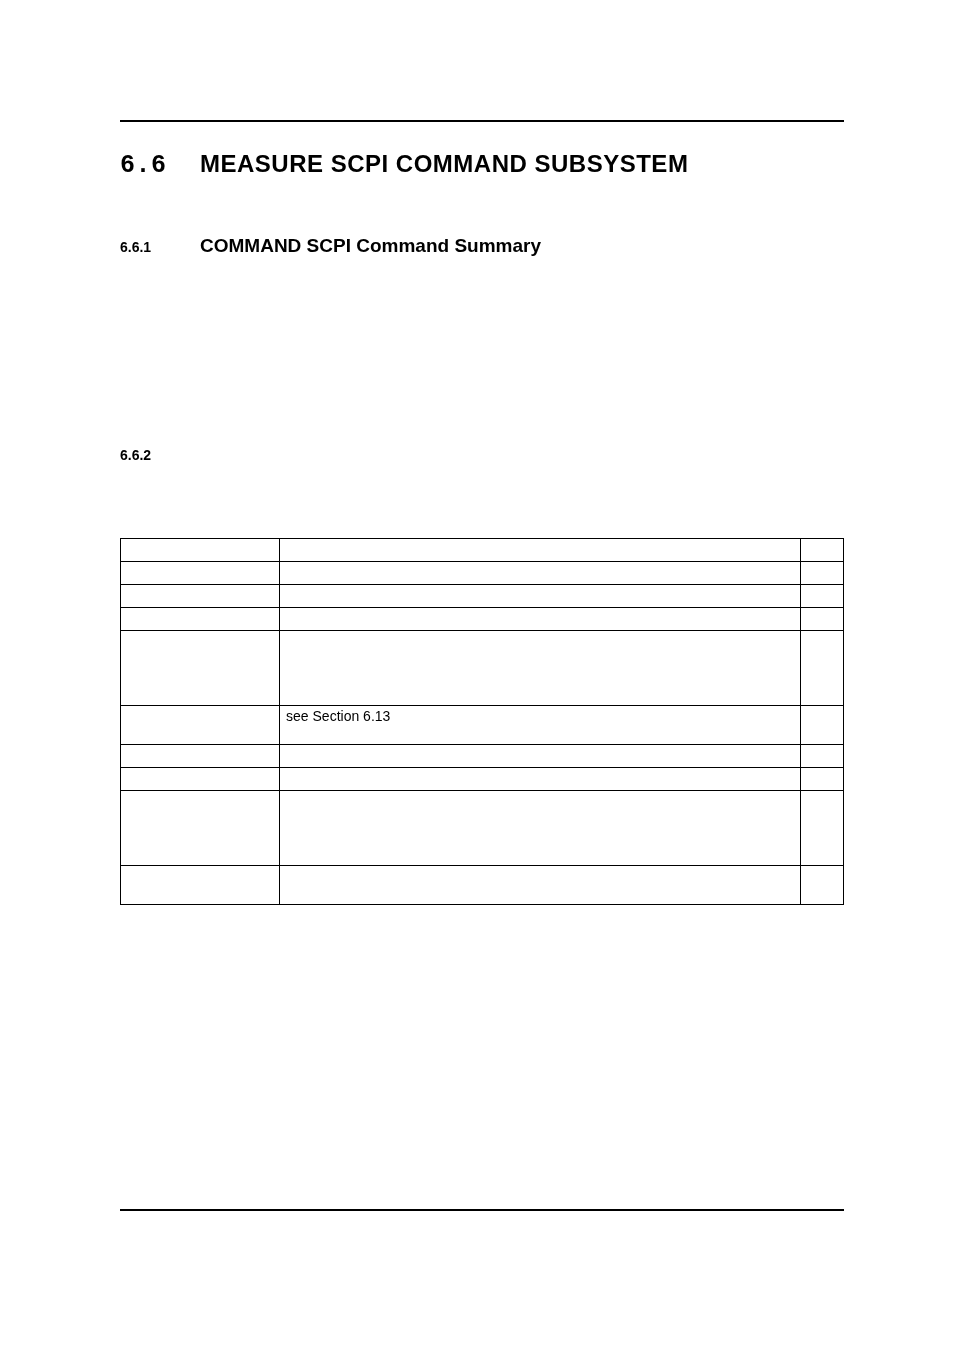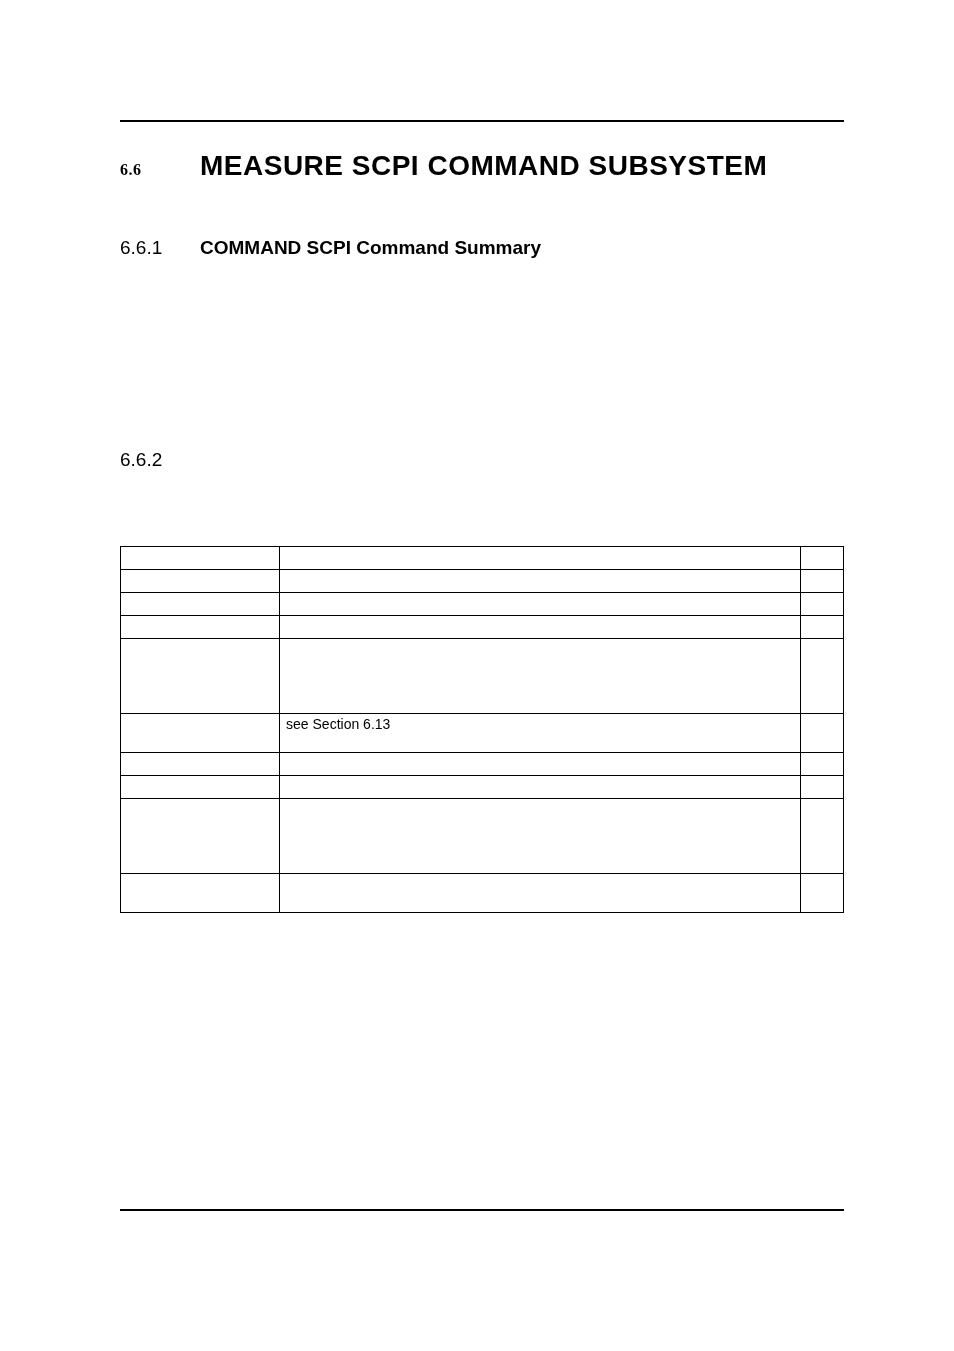--- a/index.html
+++ b/index.html
@@ -19,45 +19,45 @@
   .top-rule {
     border-top: 2px solid #000;
     margin-bottom: 28px;
   }
   .h1-row {
     display: flex;
     align-items: baseline;
     margin-bottom: 55px;
   }
   .h1-num {
-    font-family: Liberation Serif, serif;
+    font-family: Liberation Mono, monospace;
     font-weight: 900;
-    font-size: 16px;
+    font-size: 25px;
     letter-spacing: 0.5px;
     width: 80px;
   }
   .h1-text {
     font-family: Arial, Helvetica, sans-serif;
     font-weight: 900;
-    font-size: 28px;
+    font-size: 24px;
     letter-spacing: 0.5px;
   }
   .h2-row {
     display: flex;
     align-items: baseline;
     margin-bottom: 190px;
   }
   .h2-row.second {
     margin-bottom: 75px;
     gap: 22px;
   }
   .h2-num {
     font-family: Arial, Helvetica, sans-serif;
-    font-weight: 400;
-    font-size: 19px;
+    font-weight: 700;
+    font-size: 14px;
     width: 80px;
   }
   .h2-text {
     font-family: Arial, Helvetica, sans-serif;
     font-weight: 900;
     font-size: 19px;
   }
   table.ref {
     border-collapse: collapse;
     width: 100%;

